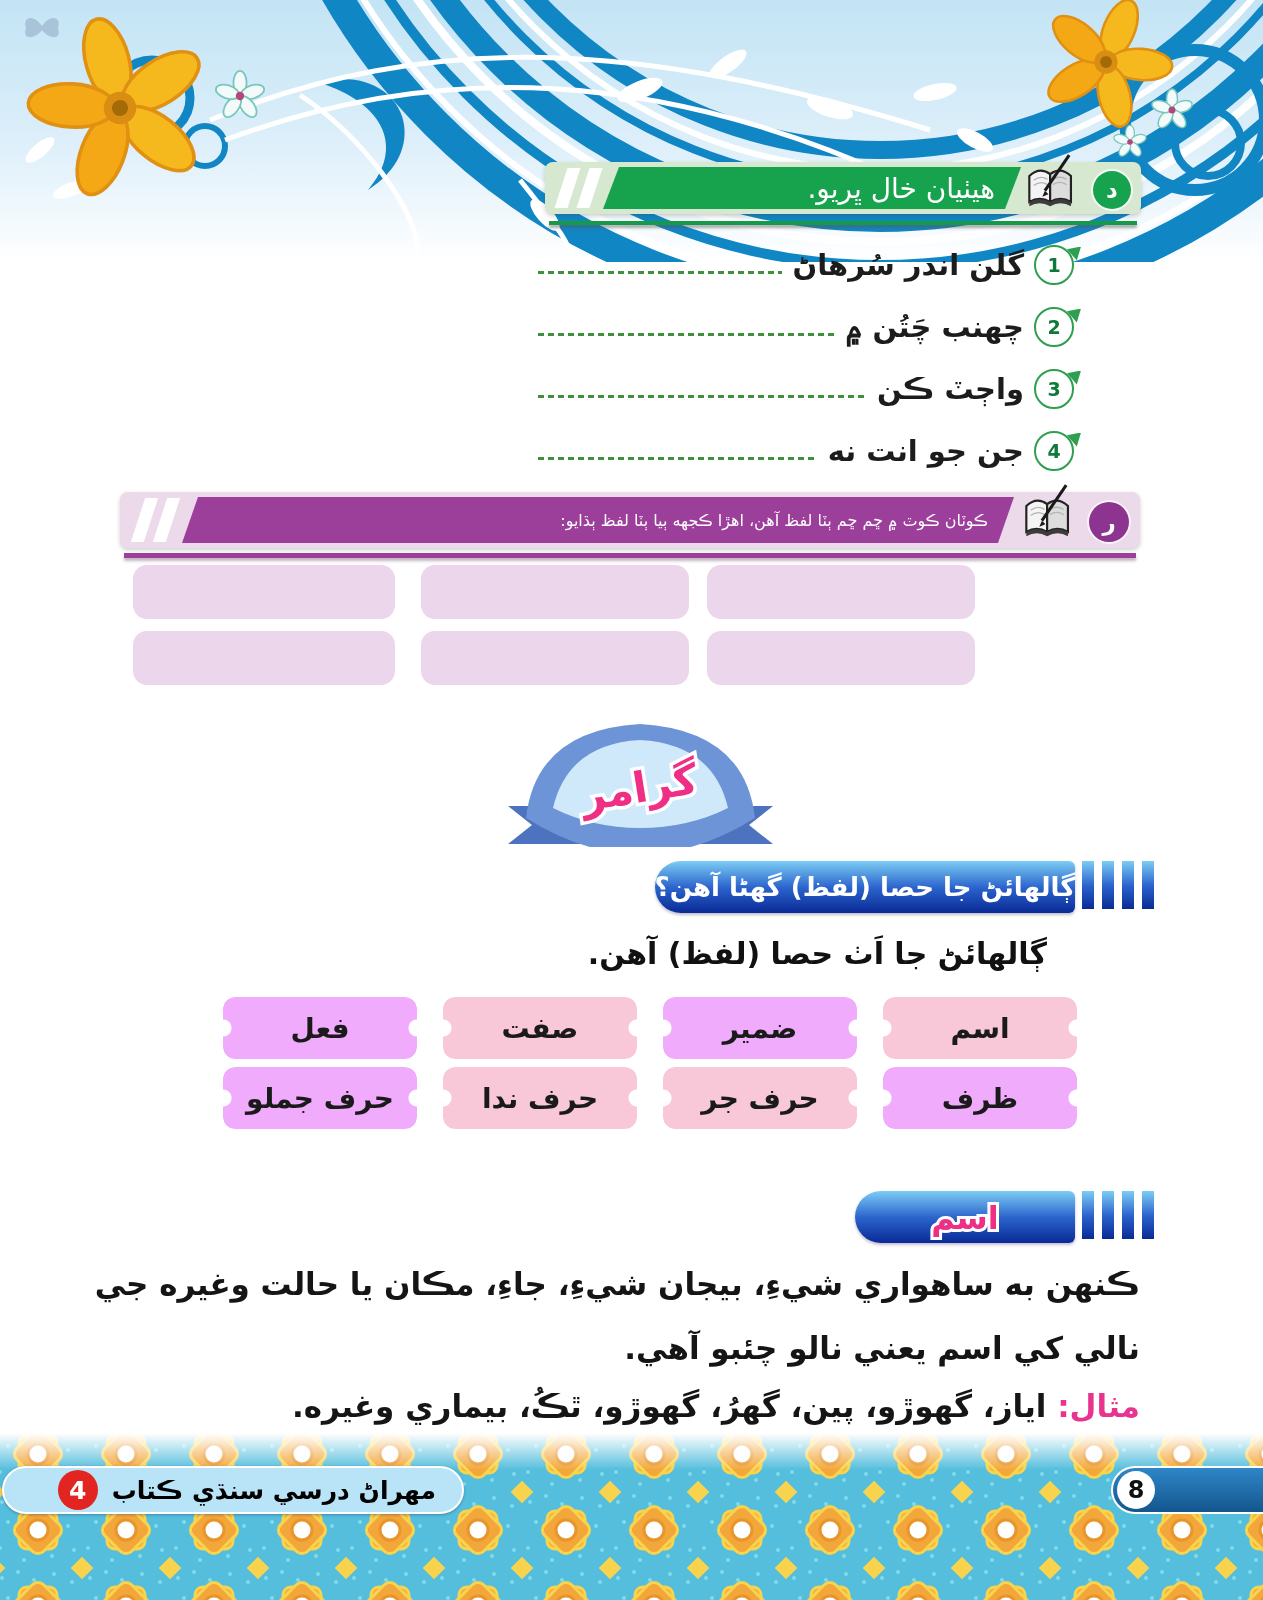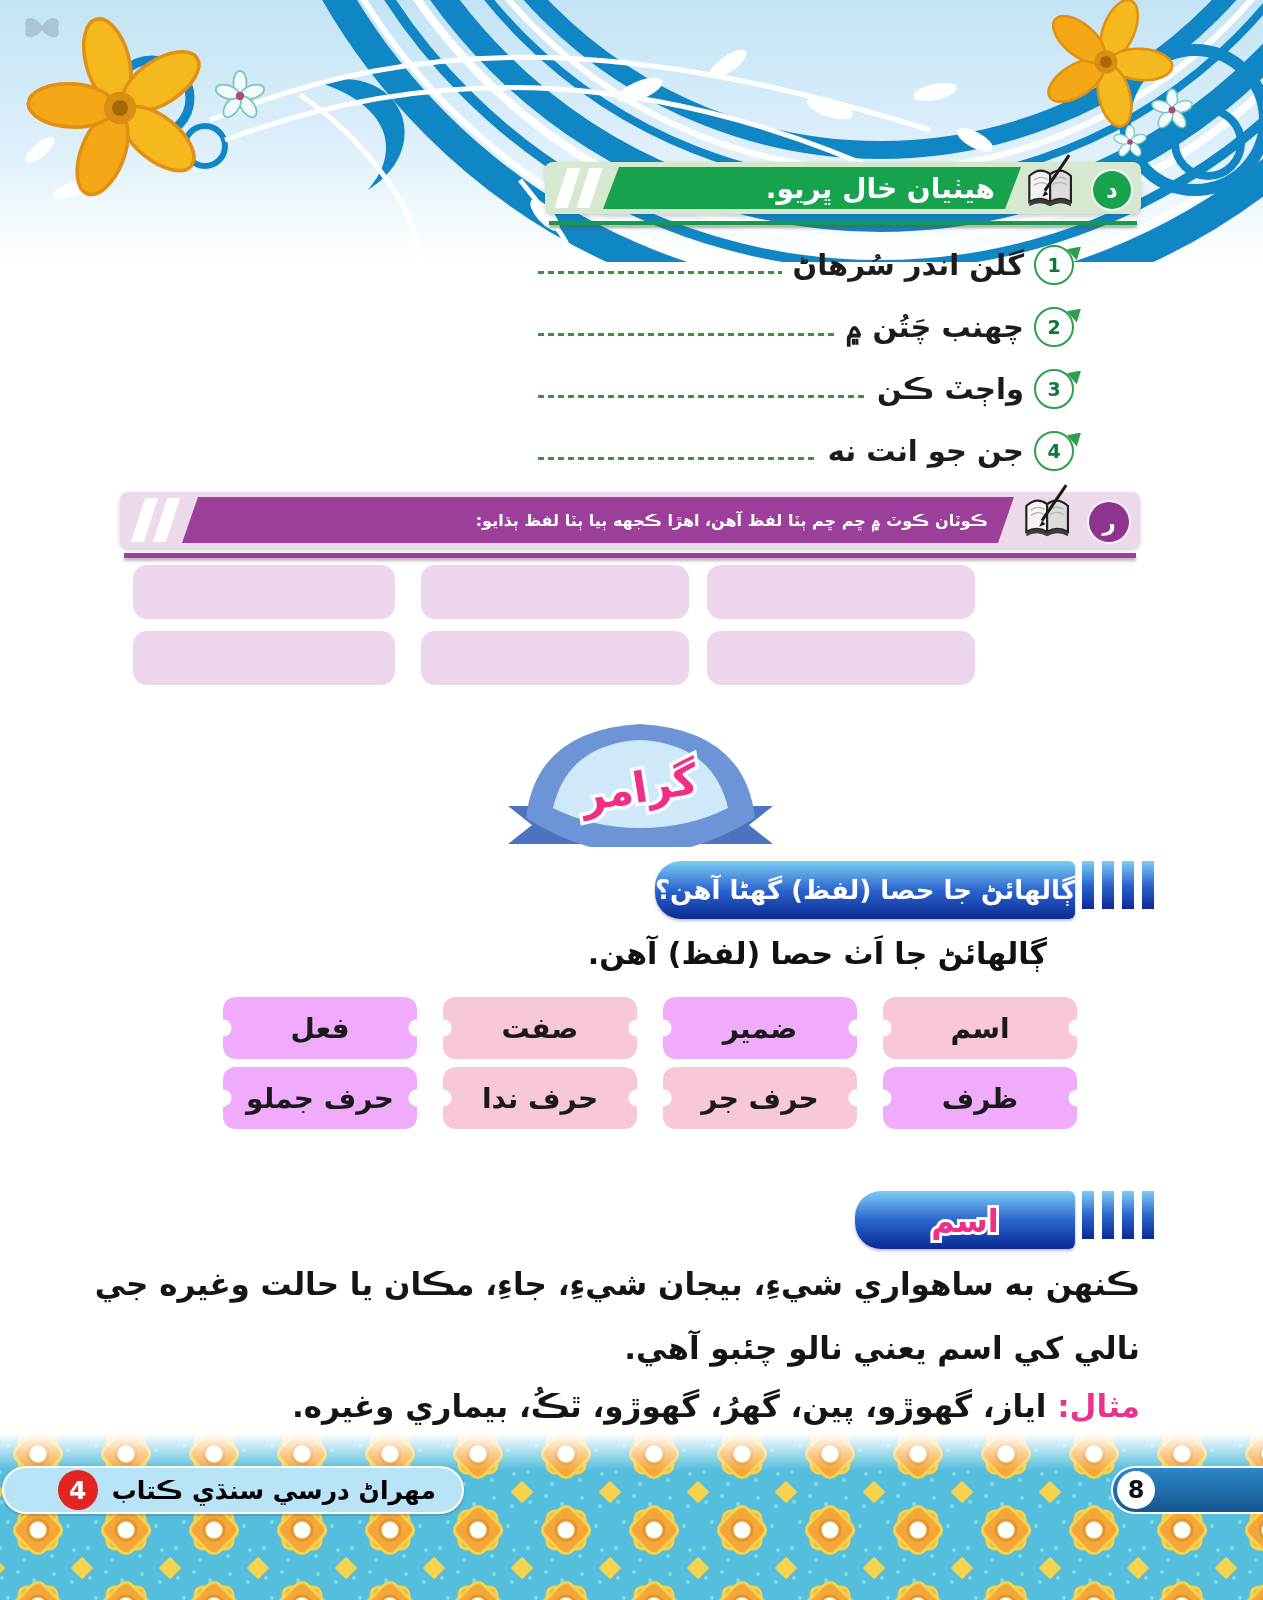--- a/index.html
+++ b/index.html
@@ -10,21 +10,21 @@
   .abs{position:absolute;}
   svg text{font-family:"DejaVu Sans",sans-serif;}
 
   
   .header-art{position:absolute;left:0;top:0;width:1263px;height:262px;display:block;}
 
   
   .banner{position:absolute;border-radius:8px;box-shadow:0 2px 4px rgba(60,60,60,.25);}
   .banner .slash{position:absolute;width:13px;top:6px;bottom:6px;background:#fff;transform:skewX(-18deg);}
   .banner .bar{position:absolute;top:5px;bottom:5px;display:flex;align-items:center;direction:rtl;}
-  .banner .bar-title{width:100%;color:#fff;font-weight:bold;text-align:right;padding-right:26px;padding-left:14px;white-space:nowrap;}
+  .banner .bar-title{width:100%;color:#fff;font-weight:normal;text-align:right;padding-right:26px;padding-left:14px;white-space:nowrap;}
   .banner .icon-book{position:absolute;top:-11px;width:52px;height:62px;}
   .banner .circle-letter{position:absolute;border-radius:50%;display:flex;align-items:center;justify-content:center;
      color:#fff;font-weight:bold;border:2px solid rgba(255,255,255,.95);}
 
   .g-banner{left:545px;top:162px;width:596px;height:52px;background:#d7e8d0;}
   .g-banner .bar{left:58px;right:120px;background:#17a24d;clip-path:polygon(16px 0,100% 0,calc(100% - 16px) 100%,0 100%);}
   .g-banner .bar-title{font-size:28px;}
   .g-banner .slash.s1{left:16px;} .g-banner .slash.s2{left:38px;}
   .g-banner .icon-book{right:64px;}
   .g-banner .circle-letter{right:8px;top:7px;width:38px;height:38px;background:#17a24d;font-size:23px;}
@@ -50,23 +50,23 @@
 
   
   .abox{position:absolute;height:54px;background:#ecd6ec;border-radius:14px;}
   .ab1{left:133px;top:565px;width:262px;}  .ab2{left:421px;top:565px;width:268px;}  .ab3{left:707px;top:565px;width:268px;}
   .ab4{left:133px;top:631px;width:262px;}  .ab5{left:421px;top:631px;width:268px;}  .ab6{left:707px;top:631px;width:268px;}
 
   
   .dome{left:498px;top:712px;width:285px;height:135px;}
 
   
-  .h-banner{position:absolute;height:58px;border-radius:26px 6px 6px 26px;
+  .h-banner{position:absolute;height:52px;border-radius:26px 6px 6px 26px;
      background:linear-gradient(180deg,#7ccdf4 0%,#2a62cc 52%,#0a2a95 100%);
-     display:flex;align-items:center;justify-content:flex-start;box-shadow:0 2px 3px rgba(50,50,90,.3);}
+     display:flex;align-items:center;justify-content:center;box-shadow:0 2px 3px rgba(50,50,90,.3);}
   .h-banner .h-title{color:#fff;font-weight:bold;font-size:26px;direction:rtl;white-space:nowrap;}
   .hb1{left:655px;top:861px;width:420px;}
   .hb2{left:855px;top:1191px;width:220px;}
   .stripes{position:absolute;display:flex;gap:8px;}
   .stripes i{width:12px;height:100%;background:linear-gradient(180deg,#7ccdf4 0%,#2a62cc 52%,#0a2a95 100%);}
   .st1{left:1082px;top:861px;height:48px;}
   .st2{left:1082px;top:1191px;height:48px;}
 
   .intro-line{right:216px;top:936px;font-size:30px;font-weight:bold;color:#111;direction:rtl;white-space:nowrap;}
 

